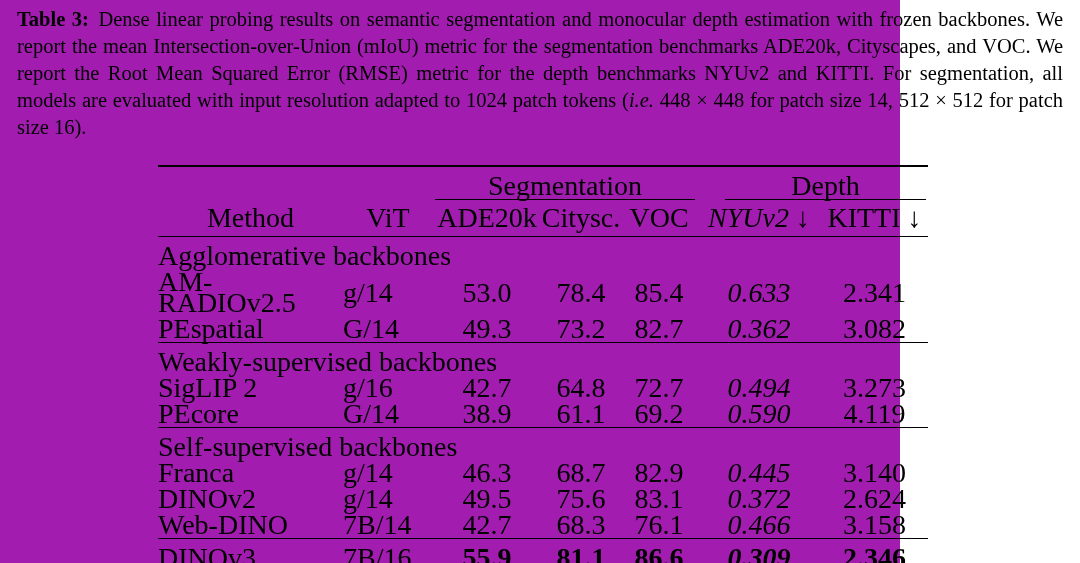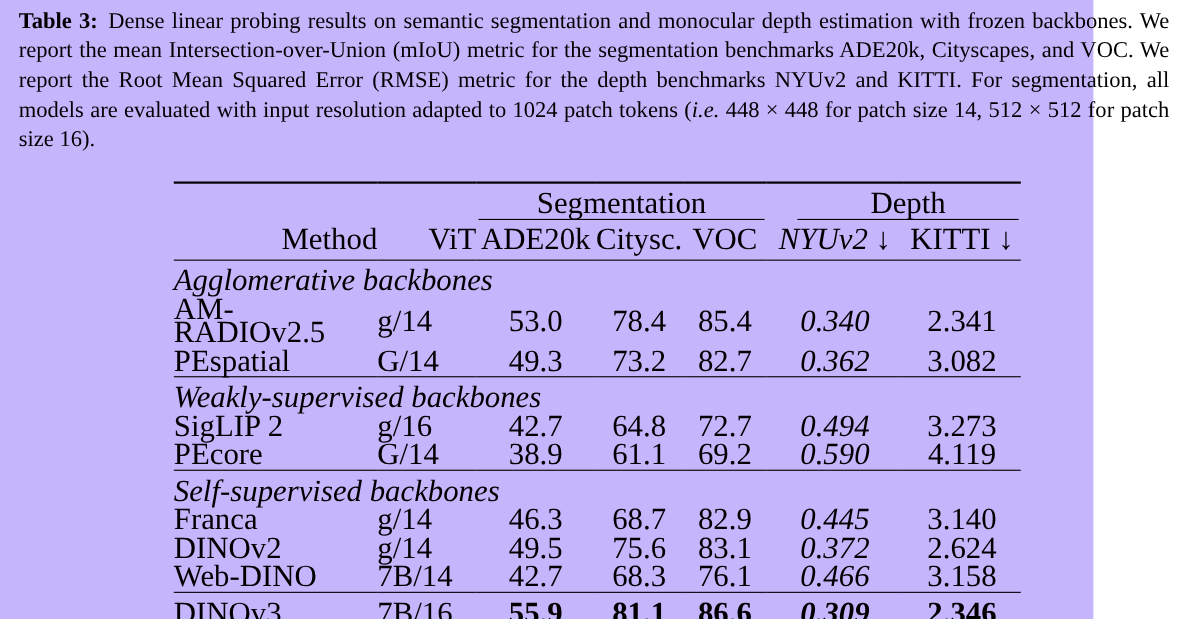--- a/index.html
+++ b/index.html
@@ -5,23 +5,23 @@
   html, body {
     margin: 0;
     padding: 0;
     background: #ffffff;
     width: 1080px;
     height: 563px;
     overflow: hidden;
   }
   .page {
     position: relative;
-    width: 994px;
+    width: 900px;
     height: 563px;
-    background: #c4b5fd;
+    background: #a21caf;
     color: #000000;
     font-family: "Liberation Serif", serif;
   }
   .caption {
     position: absolute;
     left: 17px;
     top: 6px;
     width: 1046px;
     margin: 0;
     font-size: 20.5px;
@@ -65,26 +65,25 @@
     line-height: 21px;
   }
   .cmid.seg   { margin: 0 2px; }
   .cmid.depth { margin: 0 2px 0 28px; }
 
   tr.cols-row th {
     padding: 7px 0 8px 0;
     line-height: 21px;
     text-align: center;
   }
-  tr.cols-row th.left { text-align: right; }
+  tr.cols-row th.left { text-align: center; }
   th.gap, td.gap { padding-left: 28px; font-style: italic; }
 
   tr.section-row td {
     border-top: 1px solid #000;
-    font-style: italic;
     padding: 8px 0 3px 0;
     line-height: 21px;
     text-align: left;
   }
   tr.data-row td {
     padding: 2px 0 3px 0;
     line-height: 21px;
   }
   td.left { text-align: left; }
   td.num  { text-align: center; }
@@ -136,21 +135,21 @@
     <tbody id="table-body">
         <tr class="section-row">
           <td class="section-title" colspan="7">Agglomerative backbones</td>
         </tr>
         <tr class="data-row">
           <td class="left">AM-RADIOv2.5</td>
           <td class="left">g/14</td>
           <td class="num">53.0</td>
           <td class="num">78.4</td>
           <td class="num">85.4</td>
-          <td class="num gap">0.340</td>
+          <td class="num gap">0.633</td>
           <td class="num">2.341</td>
         </tr>
         <tr class="data-row">
           <td class="left">PEspatial</td>
           <td class="left">G/14</td>
           <td class="num">49.3</td>
           <td class="num">73.2</td>
           <td class="num">82.7</td>
           <td class="num gap">0.362</td>
           <td class="num">3.082</td>

